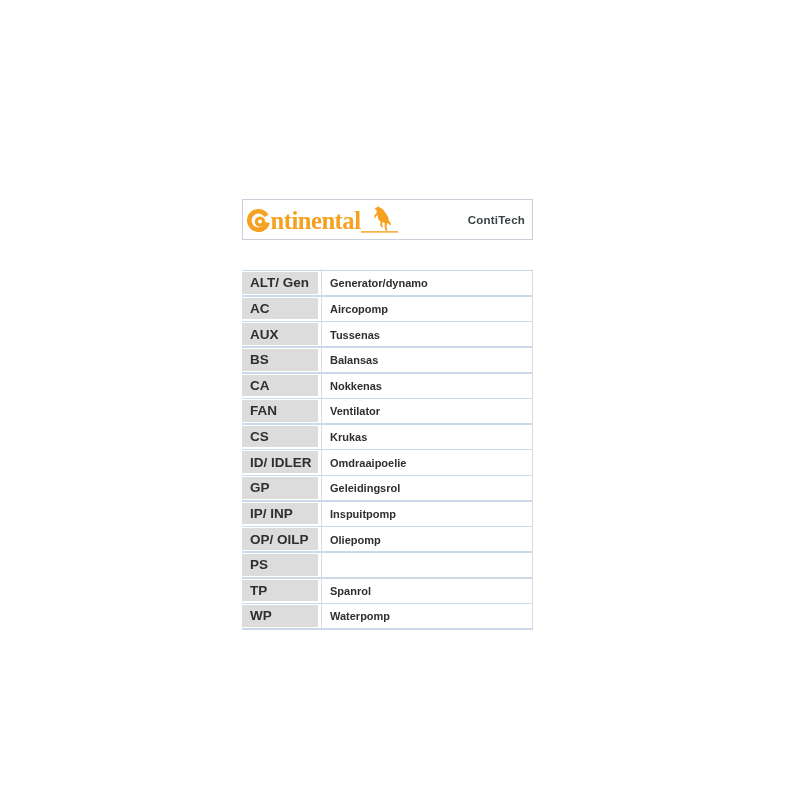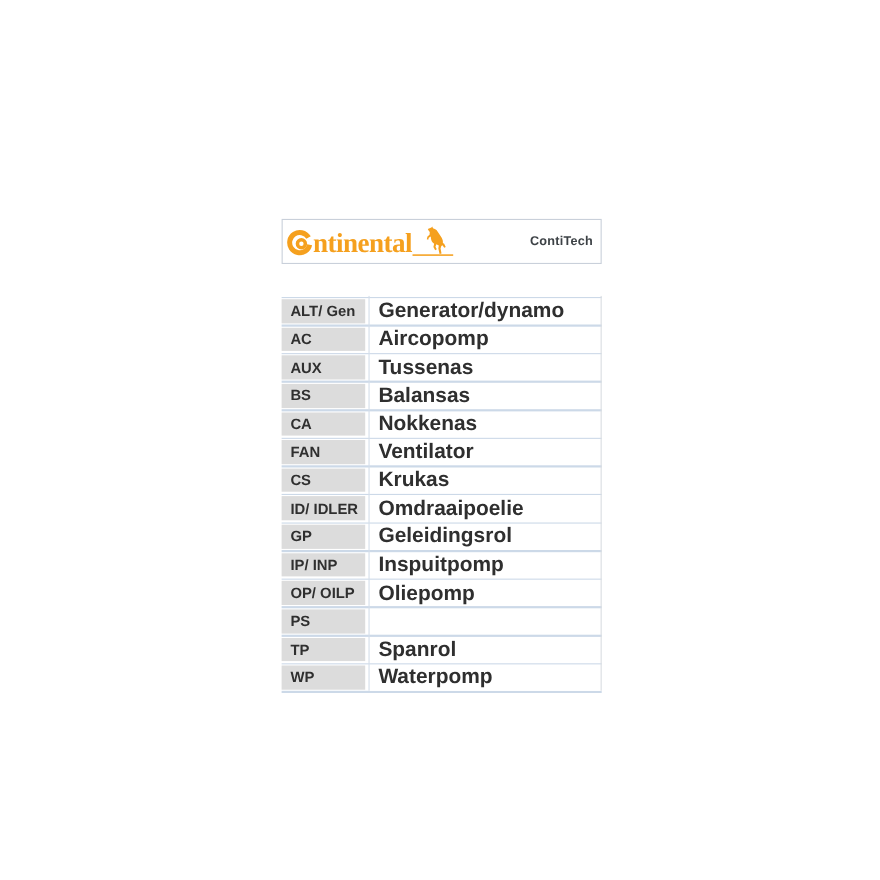--- a/index.html
+++ b/index.html
@@ -5,21 +5,21 @@
   html, body { margin: 0; padding: 0; background: #ffffff; }
   .stage {
     position: relative;
     width: 800px; height: 800px;
     background: var(--page-background, #ffffff);
     font-family: "Liberation Sans", sans-serif;
     overflow: hidden;
   }
   .card {
     position: absolute;
-    left: 256px; top: 199px;
+    left: 242px; top: 199px;
     width: 291px;
   }
   
   .brand-row {
     box-sizing: border-box;
     height: 41px;
     border: 1px solid var(--header-border, #c9d0da);
     background: #ffffff;
     display: flex;
     align-items: center;
@@ -71,21 +71,21 @@
     color: var(--text-dark, #2f2f2f);
     white-space: nowrap;
   }
   .label-cell {
     box-sizing: border-box;
     flex: 1;
     margin-left: 3px;
     background: #ffffff;
     display: flex; align-items: center;
     padding-left: 9px;
-    font-size: 19px; font-weight: bold;
+    font-size: 11px; font-weight: bold;
     color: var(--text-dark, #2f2f2f);
     white-space: nowrap;
   }
 </style>
 </head>
 <body>
 
 <div class="stage">
   <section class="card">
 

